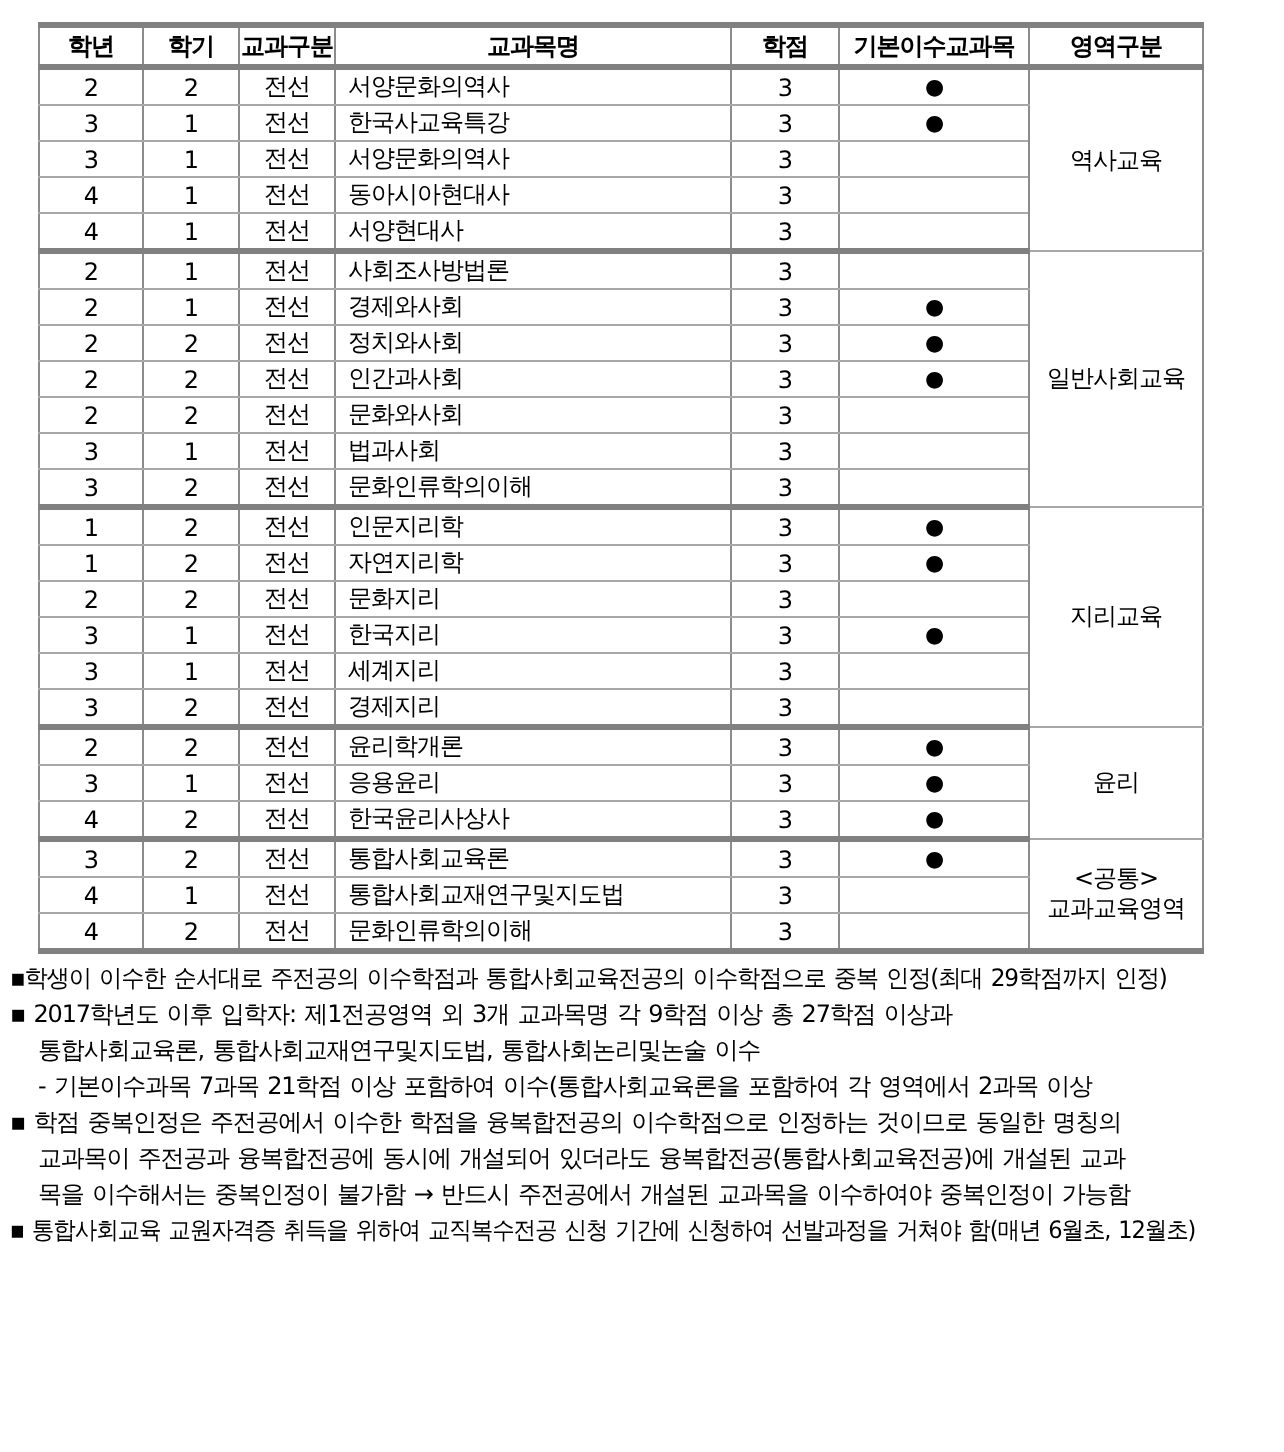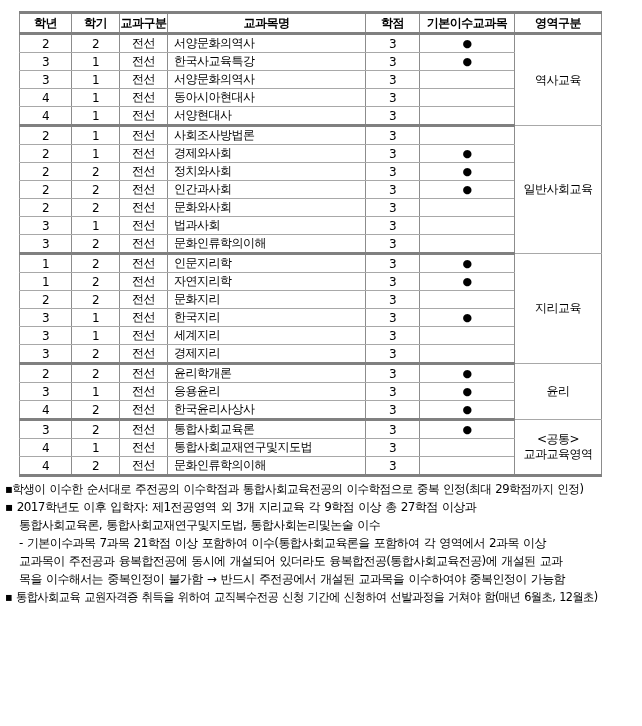--- a/index.html
+++ b/index.html
@@ -327,21 +327,22 @@
           <td>전선</td>
           <td class="name-cell">문화인류학의이해</td>
           <td>3</td>
           <td class="mark-cell"></td>
         </tr>
       </tbody>
   </table>
 
   <div class="notes">
       <div class="note ind-0"><span>▪학생이 이수한 순서대로 주전공의 이수학점과 통합사회교육전공의 이수학점으로 중복 인정(최대 29학점까지 인정)</span></div>
-      <div class="note ind-0"><span>▪ </span><b>2017학년도 이후 입학자:</b><span> 제1전공영역 외 3개 지리교육 각 9학점 이상 총 27학점 이상과</span></div>
+      <div class="note ind-0"><span>▪ </span><b>2017학년도 이후 입학자:</b><span> 제1전공영역 외 3개 교과목명 각 9학점 이상 총 27학점 이상과</span></div>
       <div class="note ind-1"><span>통합사회교육론, 통합사회교재연구및지도법, 통합사회논리및논술 이수</span></div>
       <div class="note ind-1"><span>- 기본이수과목 7과목 21학점 이상 포함하여 이수(통합사회교육론을 포함하여 각 영역에서 2과목 이상</span></div>
+      <div class="note ind-0"><span>▪ 학점 중복인정은 주전공에서 이수한 학점을 융복합전공의 이수학점으로 인정하는 것이므로 동일한 명칭의</span></div>
       <div class="note ind-1"><span>교과목이 주전공과 융복합전공에 동시에 개설되어 있더라도 융복합전공(통합사회교육전공)에 개설된 교과</span></div>
       <div class="note ind-1"><span>목을 이수해서는 중복인정이 불가함 → 반드시 주전공에서 개설된 교과목을 이수하여야 중복인정이 가능함</span></div>
       <div class="note ind-0"><span>▪ 통합사회교육 교원자격증 취득을 위하여 교직복수전공 신청 기간에 신청하여 선발과정을 거쳐야 함(매년 6월초, 12월초)</span></div>
     </div>
 
 </div>
 
 </body></html>

